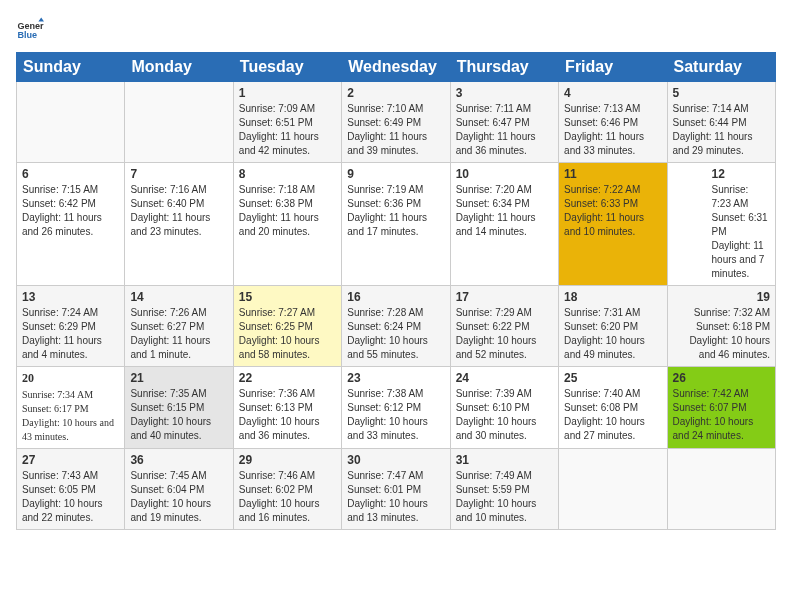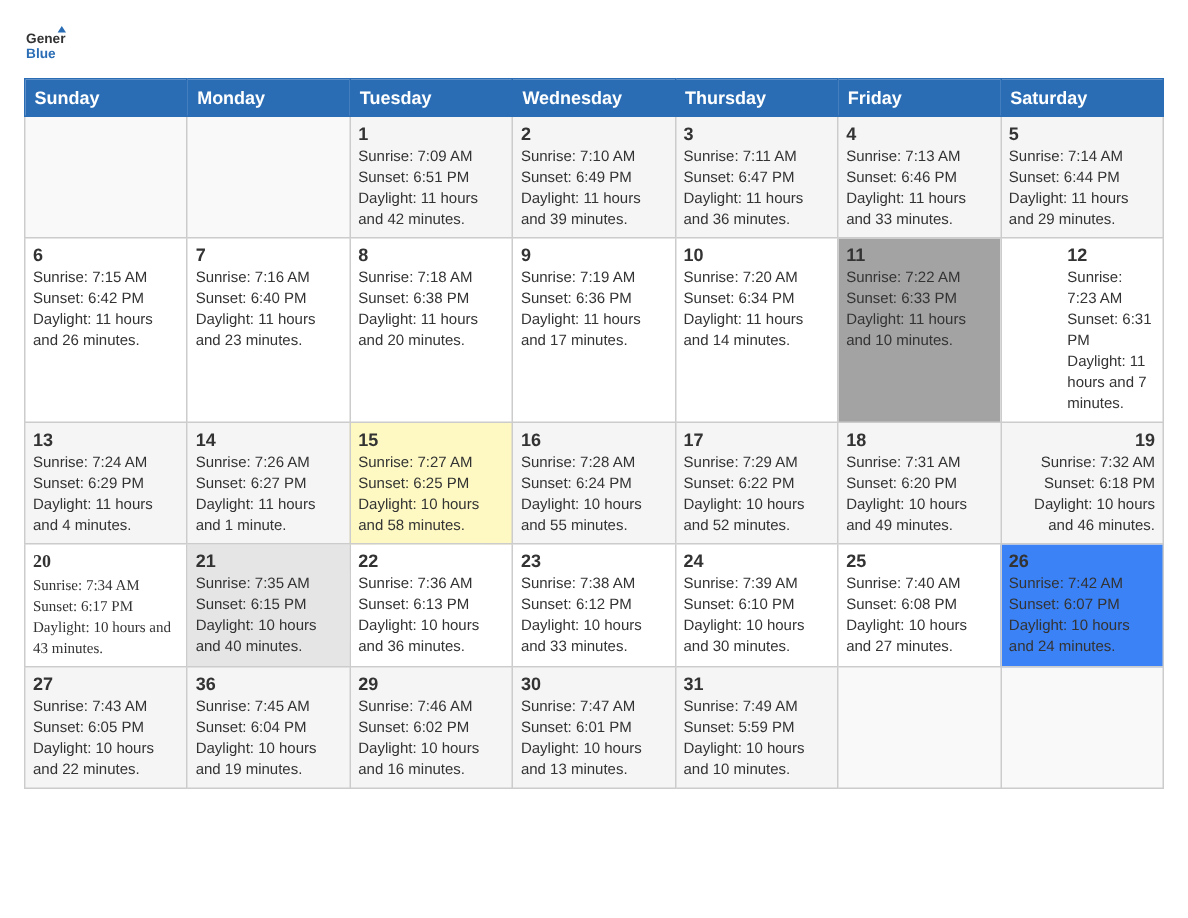--- a/index.html
+++ b/index.html
@@ -40,21 +40,21 @@
     .calendar-table {
       width: 100%;
       border-collapse: collapse;
       font-size: 11px;
     }
     .calendar-table th {
       background-color: #2a6db5;
       color: #fff;
       text-align: left;
       padding: 5px 6px;
-      font-size: 12px;
+      font-size: 16px;
       font-weight: bold;
       border: 1px solid #2a6db5;
     }
     .calendar-table td {
       border: 1px solid #ccc;
       vertical-align: top;
       padding: 4px 5px;
       width: calc(100% / 7);
       height: 78px;
       background: #fff;
@@ -149,21 +149,21 @@
           <div class="day-info">Sunrise: 7:18 AM<br>Sunset: 6:38 PM<br>Daylight: 11 hours and 20 minutes.</div>
         </td>
         <td style="background: rgb(255, 255, 255);">
           <span class="day-number">9</span>
           <div class="day-info">Sunrise: 7:19 AM<br>Sunset: 6:36 PM<br>Daylight: 11 hours and 17 minutes.</div>
         </td>
         <td style="background: rgb(255, 255, 255);">
           <span class="day-number">10</span>
           <div class="day-info">Sunrise: 7:20 AM<br>Sunset: 6:34 PM<br>Daylight: 11 hours and 14 minutes.</div>
         </td>
-        <td style="background: #a3a3a3;">
+        <td style="background: #eab308;">
           <span class="day-number">11</span>
           <div class="day-info">Sunrise: 7:22 AM<br>Sunset: 6:33 PM<br>Daylight: 11 hours and 10 minutes.</div>
         </td>
         <td style="background: rgb(255, 255, 255); padding-left: 44px;">
           <span class="day-number">12</span>
           <div class="day-info">Sunrise: 7:23 AM<br>Sunset: 6:31 PM<br>Daylight: 11 hours and 7 minutes.</div>
         </td>
       </tr>
       <tr>
         <td style="background: rgb(245, 245, 245);">
@@ -213,21 +213,21 @@
           <div class="day-info">Sunrise: 7:38 AM<br>Sunset: 6:12 PM<br>Daylight: 10 hours and 33 minutes.</div>
         </td>
         <td style="background: rgb(255, 255, 255);">
           <span class="day-number">24</span>
           <div class="day-info">Sunrise: 7:39 AM<br>Sunset: 6:10 PM<br>Daylight: 10 hours and 30 minutes.</div>
         </td>
         <td style="background: rgb(255, 255, 255);">
           <span class="day-number">25</span>
           <div class="day-info">Sunrise: 7:40 AM<br>Sunset: 6:08 PM<br>Daylight: 10 hours and 27 minutes.</div>
         </td>
-        <td style="background: #3b82f6;">
+        <td style="background: #84cc16;">
           <span class="day-number">26</span>
           <div class="day-info">Sunrise: 7:42 AM<br>Sunset: 6:07 PM<br>Daylight: 10 hours and 24 minutes.</div>
         </td>
       </tr>
       <tr>
         <td style="background: rgb(245, 245, 245);">
           <span class="day-number">27</span>
           <div class="day-info">Sunrise: 7:43 AM<br>Sunset: 6:05 PM<br>Daylight: 10 hours and 22 minutes.</div>
         </td>
         <td style="background: rgb(245, 245, 245);">

